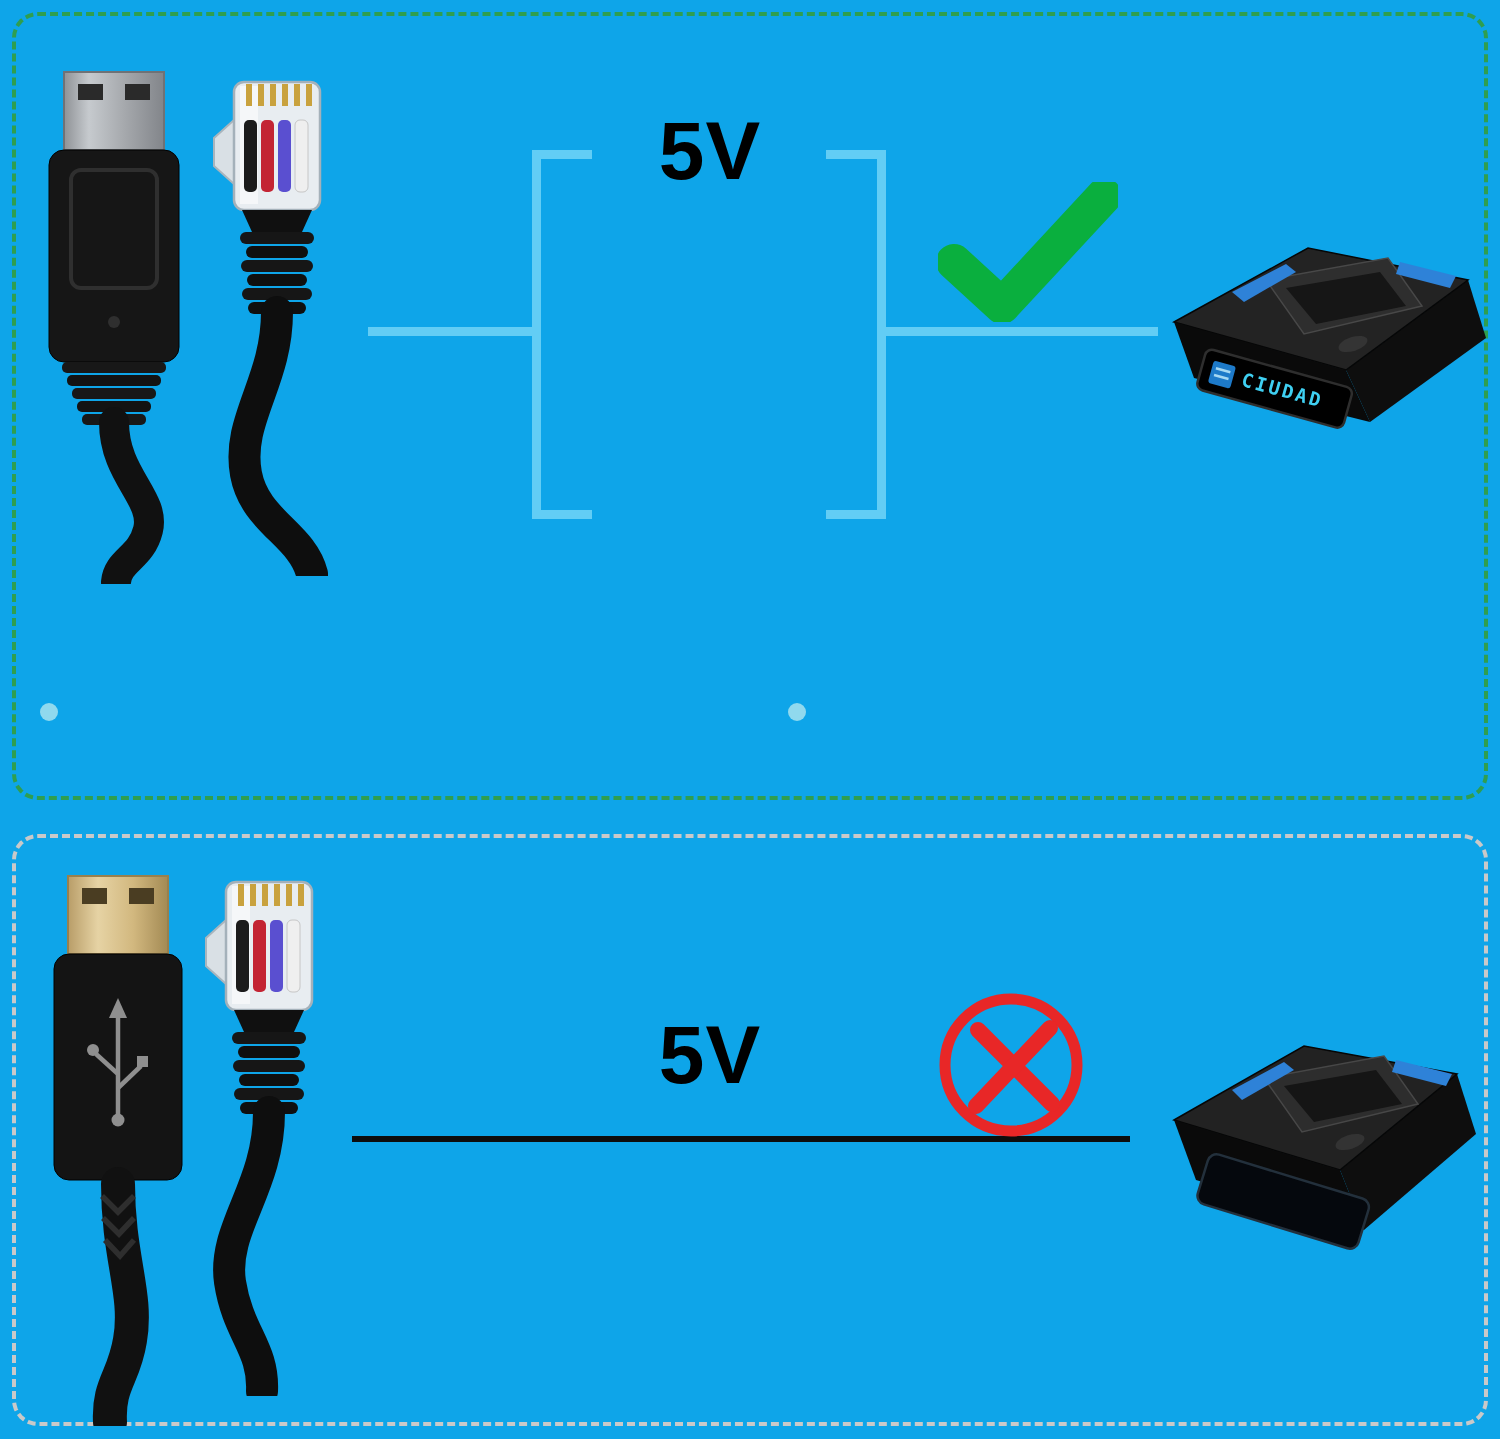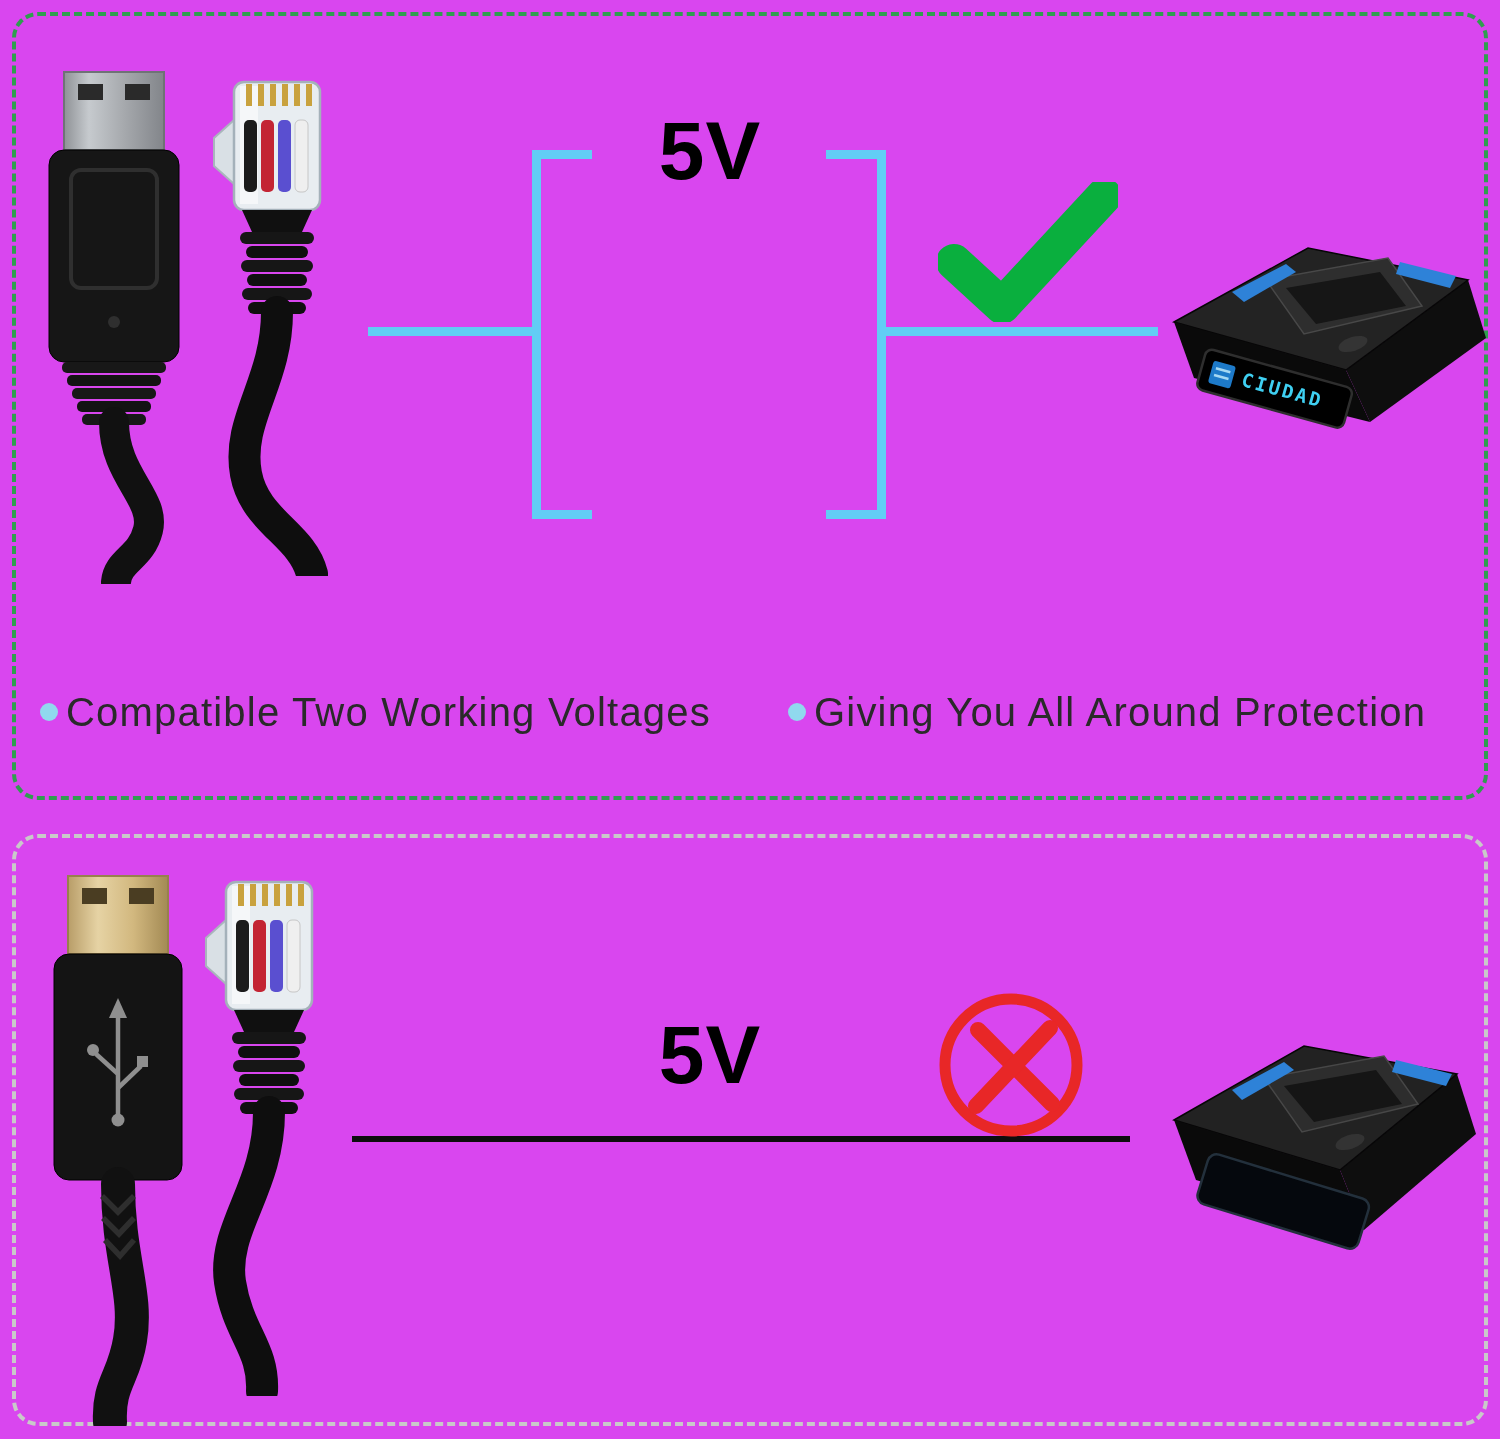--- a/index.html
+++ b/index.html
@@ -1,19 +1,19 @@
 <!DOCTYPE html>
 <html><head>
 <meta charset="utf-8">
 <style>
   * { margin:0; padding:0; box-sizing:content-box; }
   html,body { background:#fff; }
   .page {
     position:relative; width:1500px; height:1439px;
-    background:#d946ef; overflow:hidden;
+    background:#0ea5e9; overflow:hidden;
     font-family:"Liberation Sans", sans-serif;
   }
   .abs { position:absolute; }
   .panel {
     position:absolute; border-radius:26px;
   }
   .panel-top   { left:12px; top:12px;  width:1468px; height:780px; border:4px dashed #2f9e4f; }
   .panel-bottom{ left:12px; top:834px; width:1468px; height:584px; border:4px dashed #c9c9c9; }
 
   .voltage {
@@ -128,23 +128,21 @@
     <g transform="rotate(15.5 120 170)">
       <rect x="50" y="146" width="152" height="42" rx="7" fill="#000" stroke="#2e2e2e" stroke-width="2.5"></rect>
       <rect x="60" y="156" width="23" height="23" rx="3" fill="#1d7ac9"></rect>
       <line x1="64" y1="163" x2="79" y2="163" stroke="#a5d8f2" stroke-width="2.5"></line>
       <line x1="64" y1="170" x2="79" y2="170" stroke="#a5d8f2" stroke-width="2.5"></line>
       <text x="92" y="173" font-family="DejaVu Sans Mono, monospace" font-size="19" font-weight="bold" fill="#3fd0f2" letter-spacing="2.5">CIUDAD</text>
     </g>
   </svg>
 
   <div class="bullet-dot" style="left:40px; top:703px;"></div>
-  <div class="bullet-text" style="left:66px; top:690px;">Compatible Two Working Voltages</div>
   <div class="bullet-dot" style="left:788px; top:703px;"></div>
-  <div class="bullet-text" style="left:814px; top:690px;">Giving You All Around Protection</div>
 
   <div class="panel panel-bottom"></div>
 
   <svg class="abs" style="left:38px; top:866px;" width="270" height="560" viewBox="0 0 270 560">
     <defs>
       <linearGradient id="goldGrad" x1="0" y1="0" x2="1" y2="0">
         <stop offset="0" stop-color="#b89d68"></stop>
           <stop offset="0.3" stop-color="#e6d3a4"></stop>
         <stop offset="0.65" stop-color="#d2b87f"></stop>
           <stop offset="1" stop-color="#a38a54"></stop>

